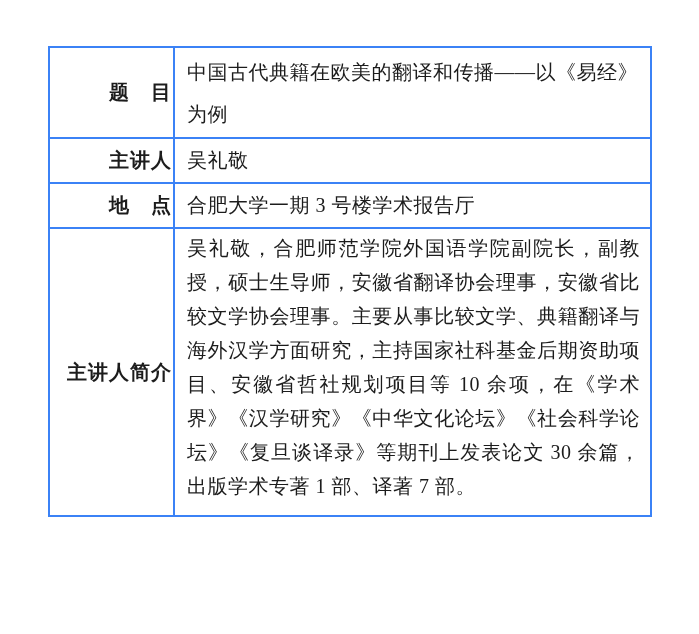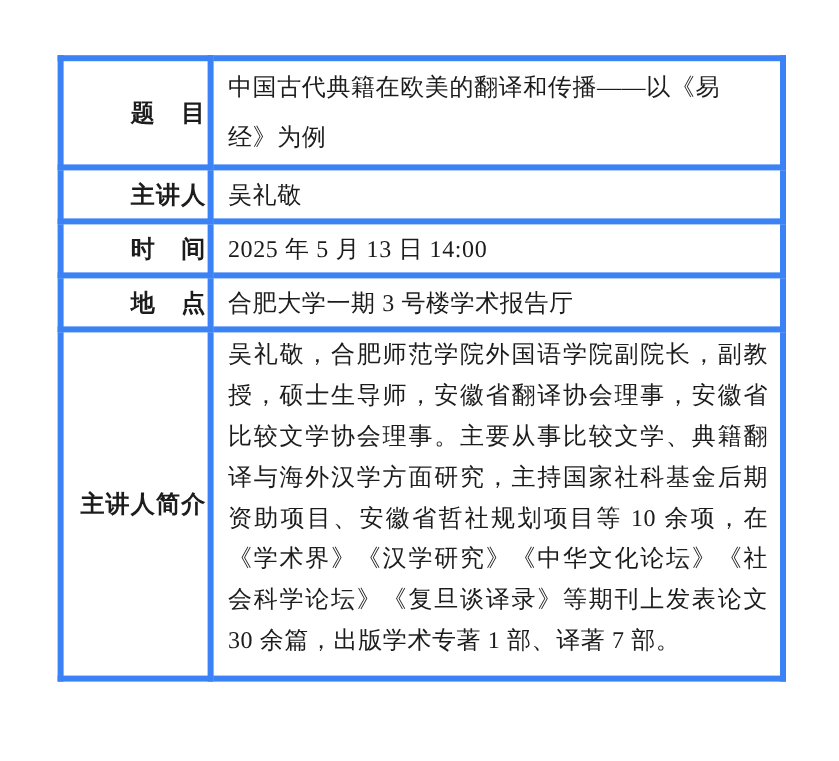--- a/index.html
+++ b/index.html
@@ -19,21 +19,21 @@
     position: absolute;
     left: 48px;
     top: 46px;
     width: 602px;
     border-collapse: collapse;
     table-layout: fixed;
   }
   table.notice-table col.c-label   { width: 125px; }
   table.notice-table col.c-content { width: 477px; }
   table.notice-table td {
-    border: 5px solid #3b82f6;
+    border: 2px solid #3b82f6;
     vertical-align: middle;
     box-sizing: border-box;
   }
   td.label {
     text-align: right;
     font-weight: bold;
     font-size: 20px;
     letter-spacing: 1px;
     font-family: "Liberation Sans", "DejaVu Sans", sans-serif;
   }
@@ -70,24 +70,20 @@
   </colgroup>
   <tbody>
     <tr class="r-title">
       <td class="label">题　目</td>
       <td class="content">中国古代典籍在欧美的翻译和传播——以《易经》为例</td>
     </tr>
     <tr class="r-speaker">
       <td class="label">主讲人</td>
       <td class="content">吴礼敬</td>
     </tr>
-    <tr class="r-time">
-      <td class="label">时　间</td>
-      <td class="content">2025 年 5 月 13 日 14:00</td>
-    </tr>
     <tr class="r-venue">
       <td class="label">地　点</td>
       <td class="content">合肥大学一期 3 号楼学术报告厅</td>
     </tr>
     <tr class="r-bio">
       <td class="label">主讲人简介</td>
       <td class="content">吴礼敬，合肥师范学院外国语学院副院长，副教授，硕士生导师，安徽省翻译协会理事，安徽省比较文学协会理事。主要从事比较文学、典籍翻译与海外汉学方面研究，主持国家社科基金后期资助项目、安徽省哲社规划项目等 10 余项，在《学术界》《汉学研究》《中华文化论坛》《社会科学论坛》《复旦谈译录》等期刊上发表论文 30 余篇，出版学术专著 1 部、译著 7 部。</td>
     </tr>
   </tbody>
 </table>

